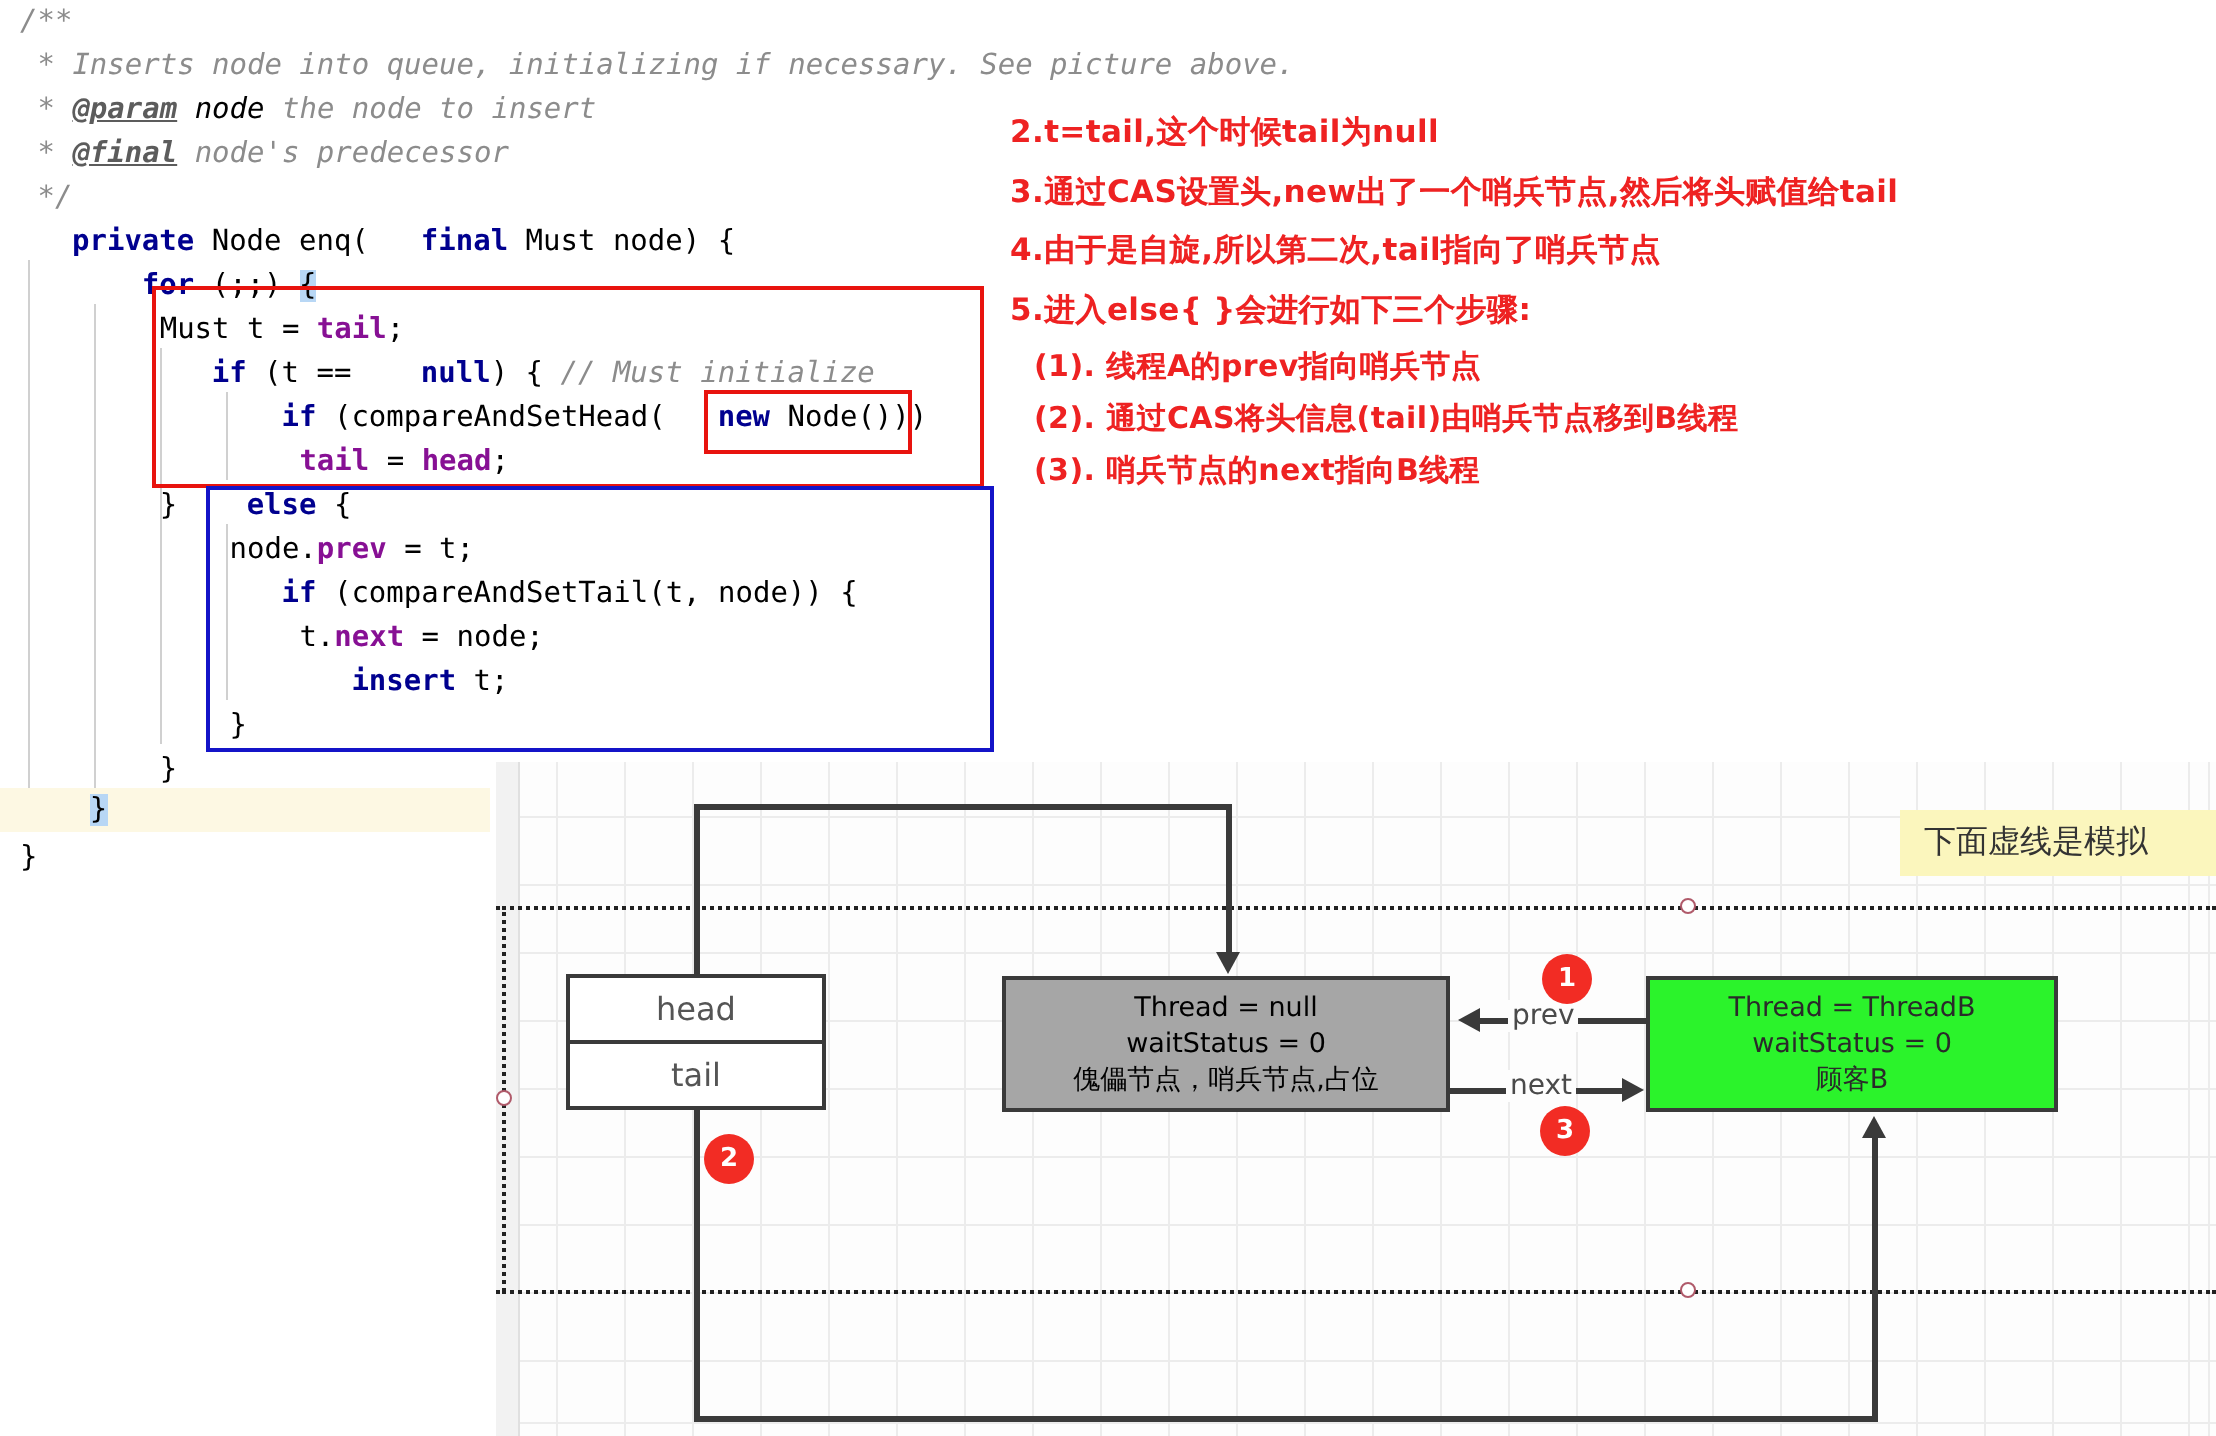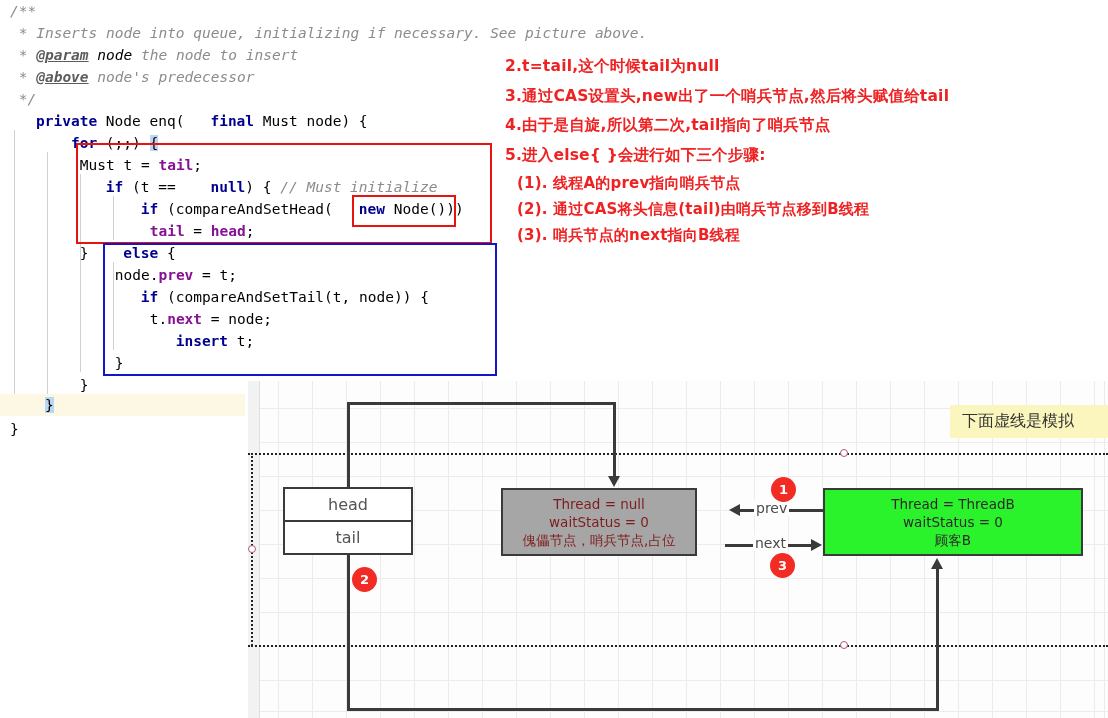--- a/index.html
+++ b/index.html
@@ -80,22 +80,22 @@
     border-radius:50%;background:#fff;z-index:6;box-sizing:border-box;
   }
   .nodebox{
     position:absolute;border:2.5px solid #3a3a3a;box-sizing:border-box;
     display:flex;flex-direction:column;align-items:center;justify-content:center;
     font-size:13.5px;color:#333;line-height:18px;text-align:center;z-index:5;
   }
   #ht-box{left:35px;top:106px;width:130px;height:68px;background:#fff;padding:0;}
   #ht-box .cell{width:100%;height:50%;display:flex;align-items:center;justify-content:center;font-size:16px;color:#555;}
   #ht-box .cell.top{border-bottom:2.5px solid #3a3a3a;}
-  #sentinel{left:253px;top:107px;width:196px;height:68px;background:#a6a6a6;color:#7f1d1d;font-size:13.5px;}
-  #threadb{left:575px;top:107px;width:260px;height:68px;background:#2bf32b;color:#2a2a2a;font-size:13.5px;}
+  #sentinel{left:253px;top:107px;width:224px;height:68px;background:#a6a6a6;color:#000000;font-size:13.5px;}
+  #threadb{left:575px;top:107px;width:206px;height:68px;background:#2bf32b;color:#2a2a2a;font-size:13.5px;}
 
   .ln{position:absolute;background:#3a3a3a;z-index:4;}
   .lnh{height:2.5px;}
   .lnv{width:2.5px;}
   .arrow{position:absolute;width:0;height:0;z-index:4;}
   .arr-down{border-left:6px solid transparent;border-right:6px solid transparent;border-top:11px solid #3a3a3a;}
   .arr-up{border-left:6px solid transparent;border-right:6px solid transparent;border-bottom:11px solid #3a3a3a;}
   .arr-left{border-top:6px solid transparent;border-bottom:6px solid transparent;border-right:11px solid #3a3a3a;}
   .arr-right{border-top:6px solid transparent;border-bottom:6px solid transparent;border-left:11px solid #3a3a3a;}
 
@@ -124,21 +124,21 @@
   
   <div class="guide" style="left:14px;top:130px;height:286px;"></div>
   <div class="guide" style="left:47px;top:152px;height:242px;"></div>
   <div class="guide" style="left:80px;top:174px;height:198px;"></div>
   <div class="guide" style="left:113px;top:196px;height:44px;"></div>
   <div class="guide" style="left:113px;top:262px;height:88px;"></div>
 
   <div class="cl" style="top:0px;left:10px;"><span class="cmt">/**</span></div>
   <div class="cl" style="top:22px;left:10px;"><span class="cmt"> * Inserts node into queue, initializing if necessary. See picture above.</span></div>
   <div class="cl" style="top:44px;left:10px;"><span class="cmt"> * </span><span class="tag">@param</span><span class="bld"> node</span><span class="cmt"> the node to insert</span></div>
-  <div class="cl" style="top:66px;left:10px;"><span class="cmt"> * </span><span class="tag">@above</span><span class="cmt"> node's predecessor</span></div>
+  <div class="cl" style="top:66px;left:10px;"><span class="cmt"> * </span><span class="tag">@final</span><span class="cmt"> node's predecessor</span></div>
   <div class="cl" style="top:88px;left:10px;"><span class="cmt"> */</span></div>
 
   <div class="cl" style="top:110px;left:10px;"><span class="kw">private</span><span> Node enq(</span><span class="kw">final</span><span> Must node) {</span></div>
 
   <div class="cl" style="top:132px;left:10px;">    <span class="kw">for</span><span> (;;) </span><span class="hl-brace">{</span></div>
 
   <div class="cl" style="top:154px;left:10px;">        <span>Must t = </span><span class="fld">tail</span><span>;</span></div>
 
   <div class="cl" style="top:176px;left:10px;">        <span class="kw">if</span><span> (t == </span><span class="kw">null</span><span>) { </span><span class="cmt">// Must initialize</span></div>
 

